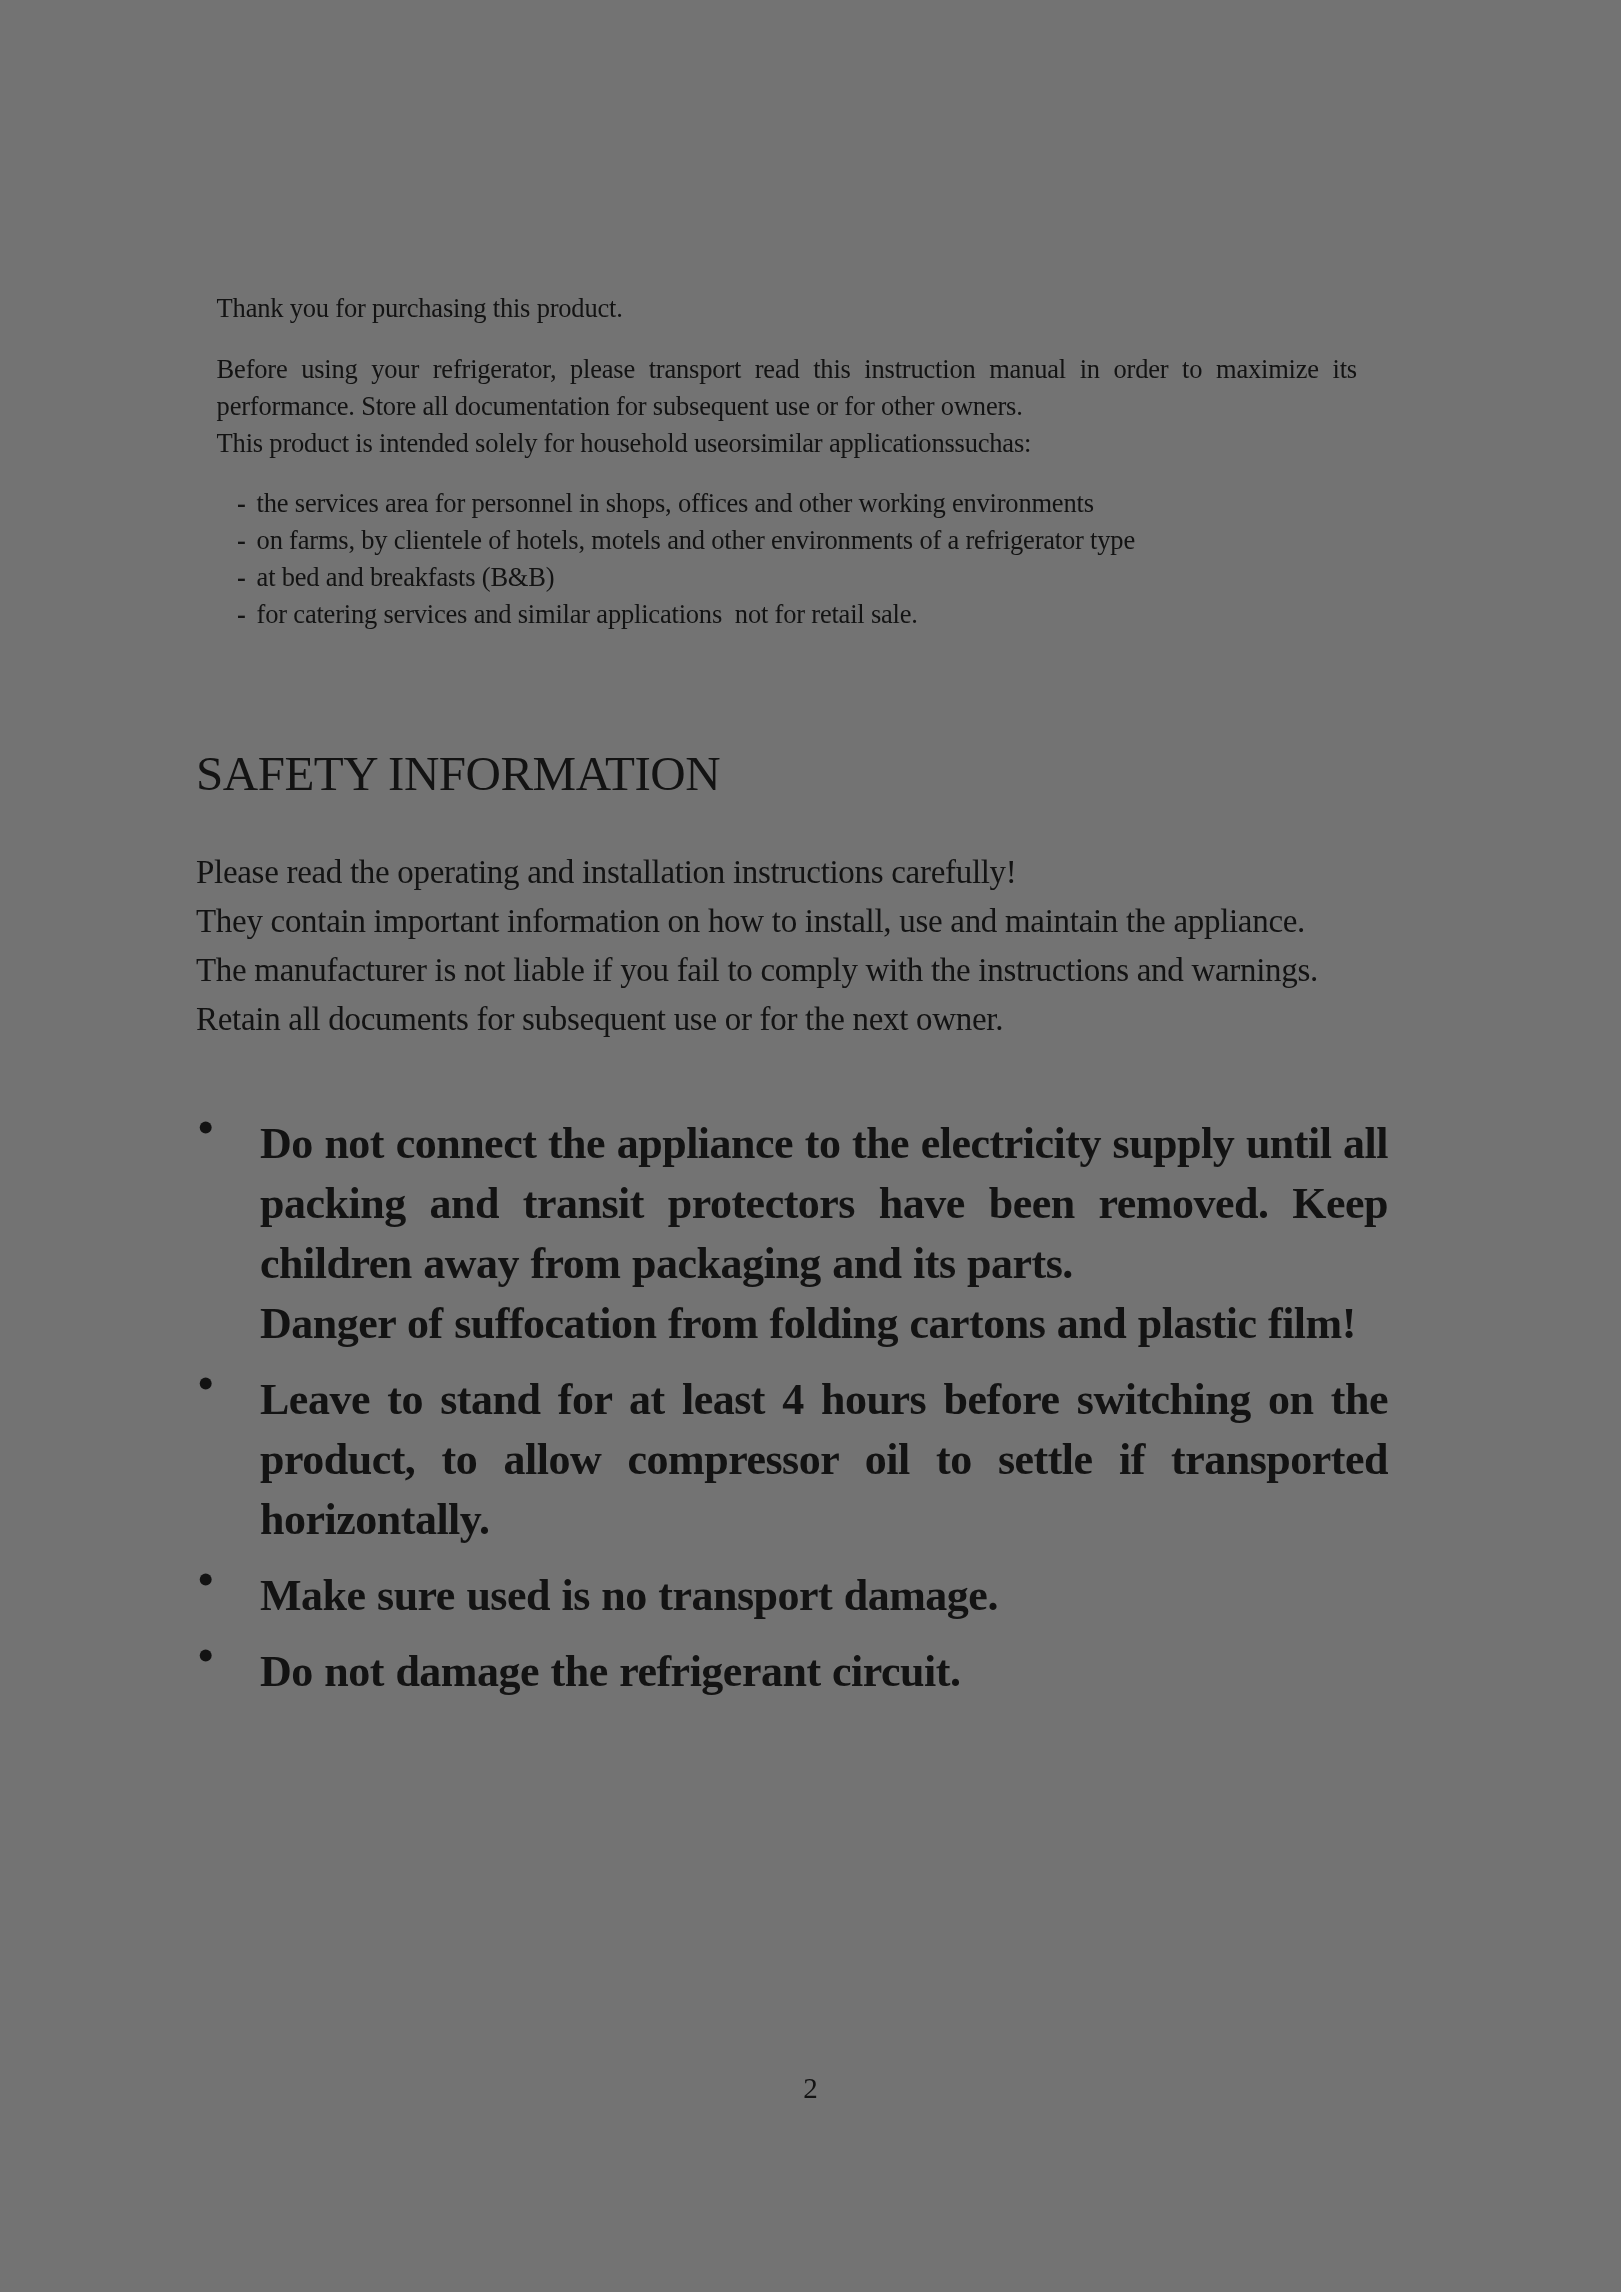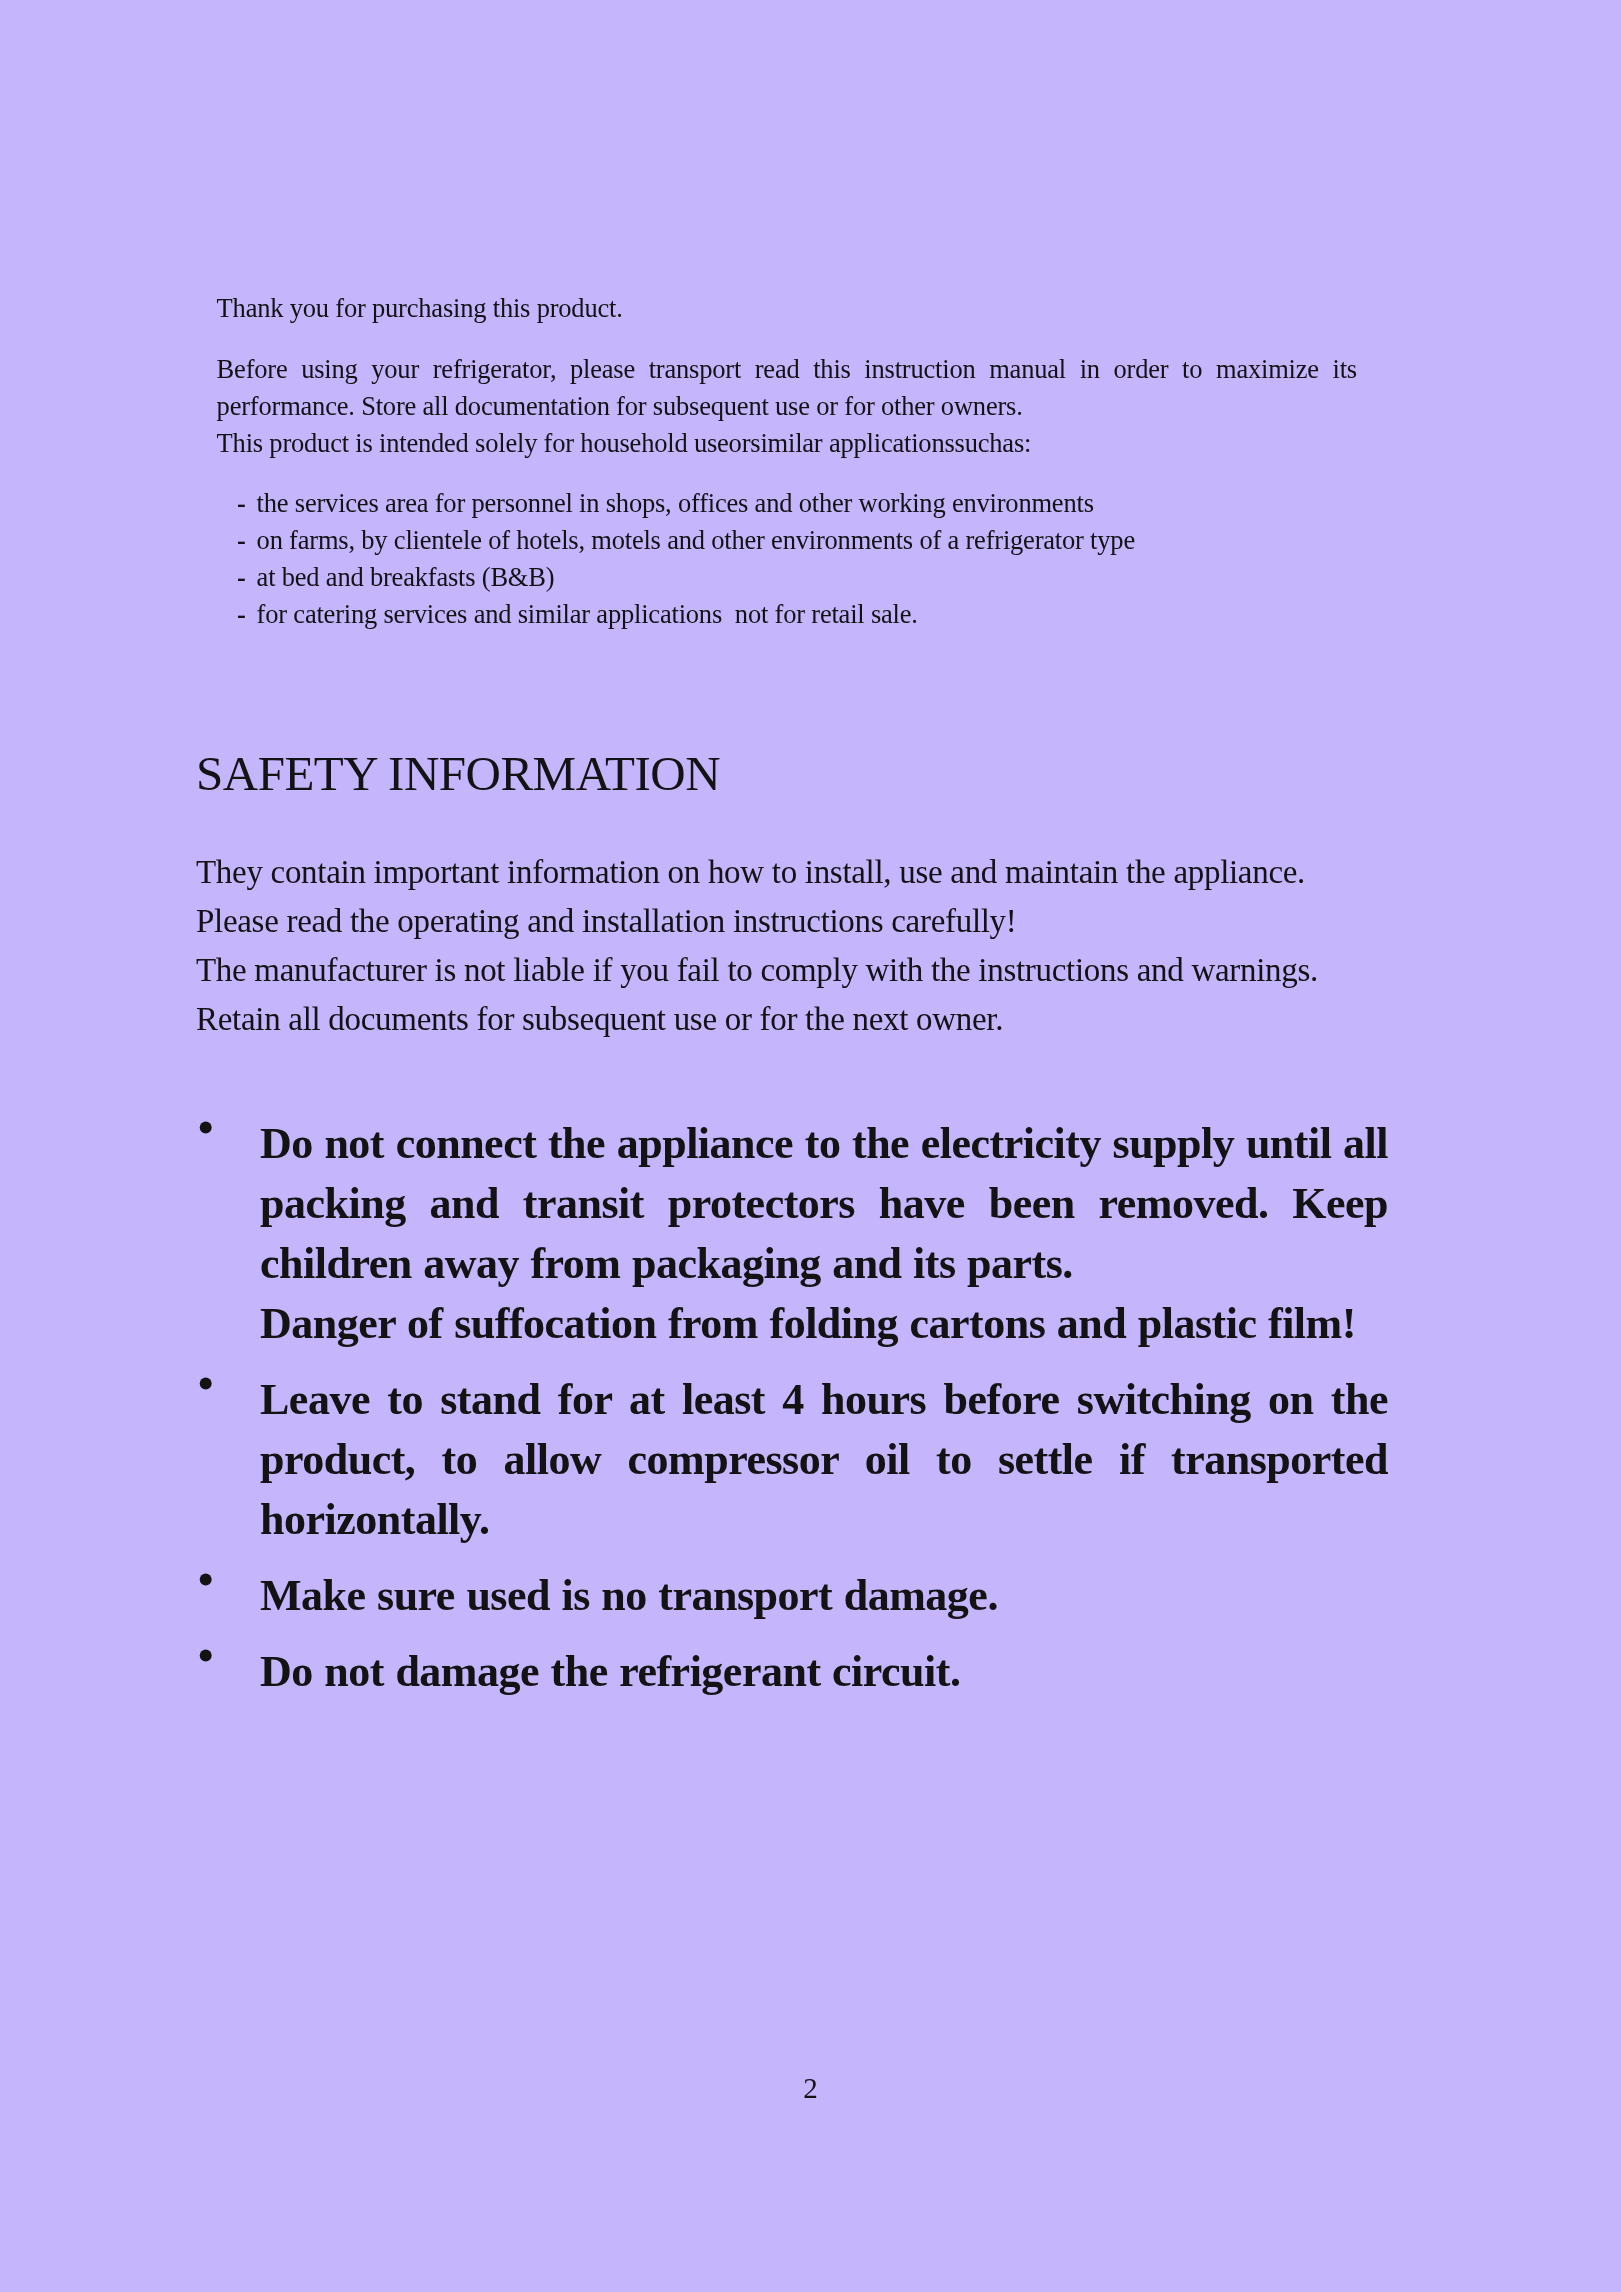--- a/index.html
+++ b/index.html
@@ -2,21 +2,21 @@
 <html><head>
 <meta charset="utf-8">
 <title>Document</title>
 <style>
   * { margin:0; padding:0; box-sizing:border-box; }
   html,body { background:#ffffff; }
   .page {
     position:relative;
     width:1621px;
     height:2293px;
-    background:#c4b5fd;
+    background:#737373;
     color:#131313;
     font-family:"Liberation Serif","DejaVu Serif",serif;
     overflow:hidden;
   }
   .content { position:absolute; inset:0; padding:290px 264px 0 196px; }
 
   
   .intro { font-size:26.5px; line-height:37px; letter-spacing:-0.2px; }
   .justify { text-align:justify; }
   .p1 { margin-left:20.6px; margin-bottom:23.5px; }
@@ -77,22 +77,22 @@
       <li>
         <span class="dash">-</span>
         <span class="uses-text">for catering services and similar applications  not for retail sale.</span>
       </li>
     </ul>
 
 
     <h1 class="heading">SAFETY INFORMATION</h1>
 
     <div class="safety-paras">
+      <p>Please read the operating and installation instructions carefully!</p>
       <p>They contain important information on how to install, use and maintain the appliance.</p>
-      <p>Please read the operating and installation instructions carefully!</p>
       <p class="justify">The manufacturer is not liable if you fail to comply with the instructions and warnings.</p>
       <p>Retain all documents for subsequent use or for the next owner.</p>
     </div>
 
     <ul class="warnings">
       <li>
         <span class="bullet">•</span>
         <div class="w-text">
           <p class="justify">Do not connect the appliance to the electricity supply until all packing and transit protectors have been removed. Keep children away from packaging and its parts.</p>
           <p>Danger of suffocation from folding cartons and plastic film!</p>

